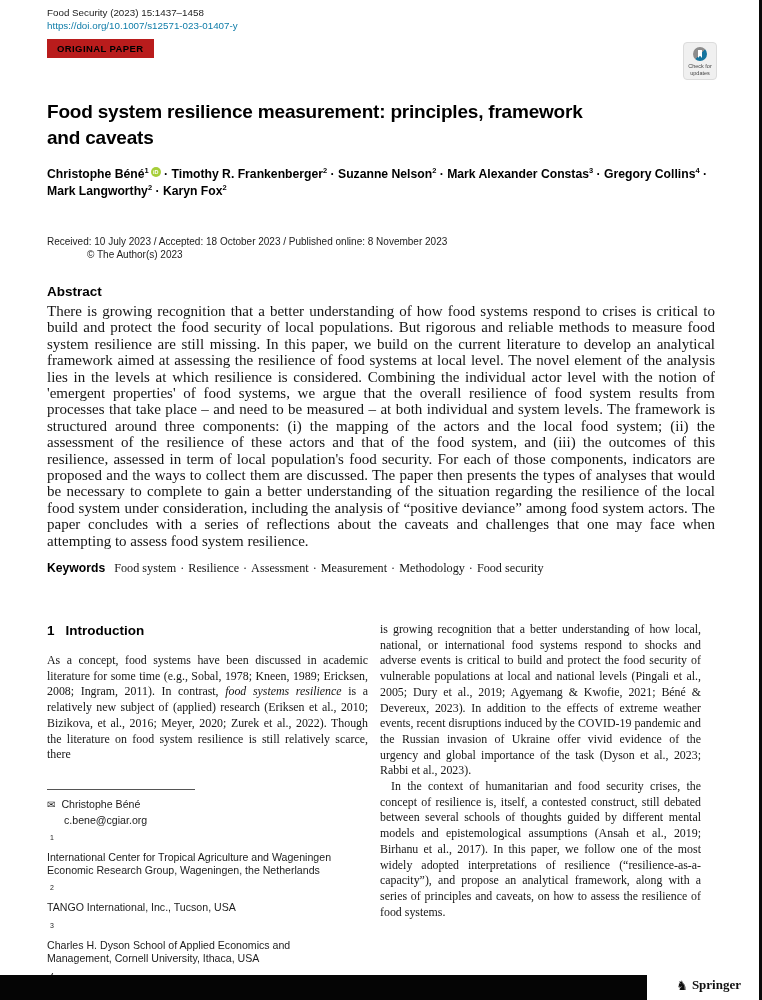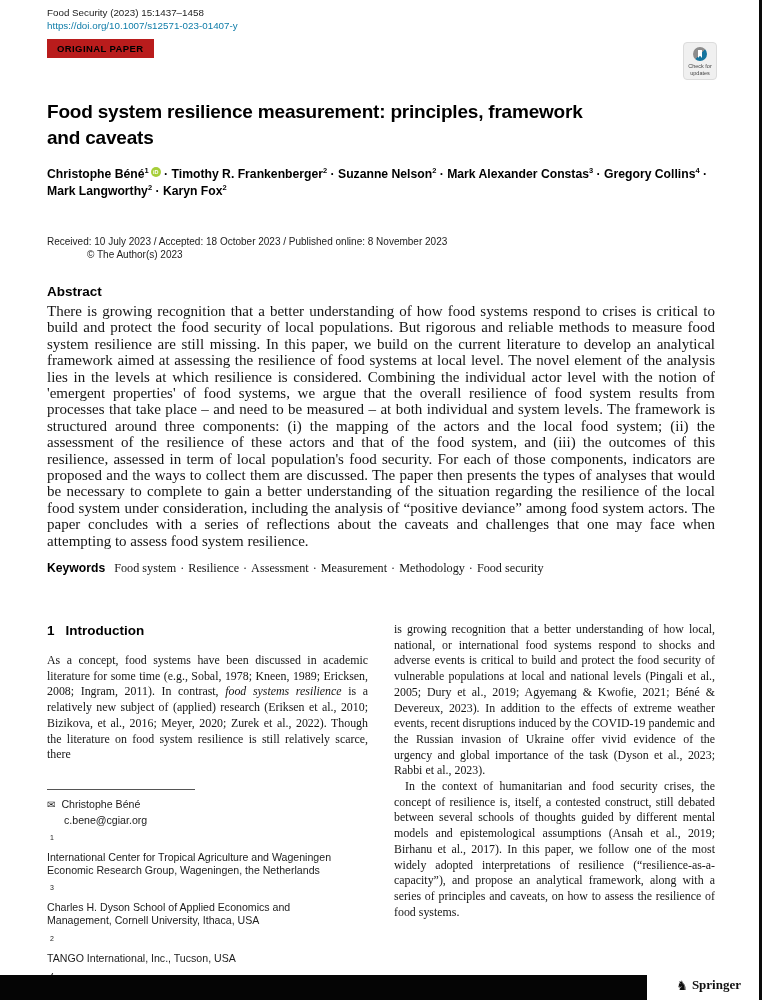--- a/index.html
+++ b/index.html
@@ -56,21 +56,21 @@
   .abs-h { position:absolute; top:284px; left:47px; font-size:13.5px; font-weight:bold; color:#000; }
   .abs-t {
     position:absolute; top:303px; left:47px; width:668px;
     font-size:15px; line-height:16.4px; text-align:justify; color:#151515;
   }
 
   .kw { position:absolute; top:561px; left:47px; width:668px; font-size:12.2px; color:#151515; }
   .kw-label { font-family:"Liberation Sans", sans-serif; font-weight:bold; margin-right:9px; color:#000;text-align:center; }
   .kw-sep { margin:0 4px; }
 
-  .cols { position:absolute; top:622px; left:47px; width:668px; display:flex; gap:26px; }
+  .cols { position:absolute; top:622px; left:47px; width:668px; display:flex; gap:12px; }
   .col { width:321px; }
   .sec-h { font-size:13.5px; font-weight:bold; color:#000; margin:1px 0 15px; }
   .sec-num { margin-right:11px; }
   .body-p { font-size:11.9px; line-height:15.7px; text-align:justify; color:#151515; }
   .indent { text-indent:11px; }
   .i { font-style:italic; }
 
   .footnotes { position:absolute; left:47px; top:789px; width:300px; font-size:10.6px; line-height:12.6px; color:#1c1c1c; }
   .fn-rule { width:148px; border-top:1px solid #555; margin-bottom:8px; }
   .fn-corr { display:flex; gap:6px; align-items:baseline; }
@@ -140,26 +140,26 @@
       <span class="fn-env">✉</span>
       <span>Christophe Béné</span>
     </div>
     <div class="fn-email">c.bene@cgiar.org</div>
 
     <div class="fn-aff">
       <span class="fn-sup">1</span>
       <span class="fn-afftext">International Center for Tropical Agriculture and Wageningen Economic Research Group, Wageningen, the Netherlands</span>
     </div>
     <div class="fn-aff">
+      <span class="fn-sup">2</span>
+      <span class="fn-afftext">TANGO International, Inc., Tucson, USA</span>
+    </div>
+    <div class="fn-aff">
       <span class="fn-sup">3</span>
       <span class="fn-afftext">Charles H. Dyson School of Applied Economics and Management, Cornell University, Ithaca, USA</span>
-    </div>
-    <div class="fn-aff">
-      <span class="fn-sup">2</span>
-      <span class="fn-afftext">TANGO International, Inc., Tucson, USA</span>
     </div>
     <div class="fn-aff">
       <span class="fn-sup">4</span>
       <span class="fn-afftext">Arizona Institutes for Resilience, University of Arizona, Tucson, USA</span>
     </div>
   </div>
 
   <div class="bottom-bar"></div>
   <div class="edge-right"></div>
   <div class="springer-box">

